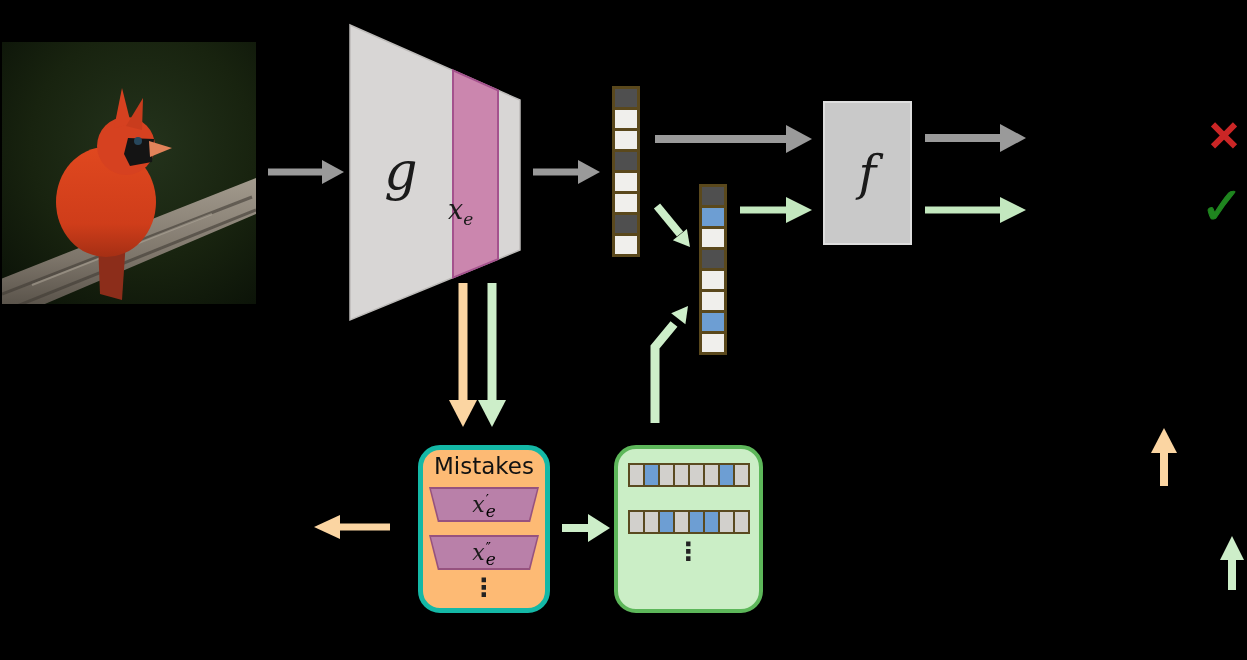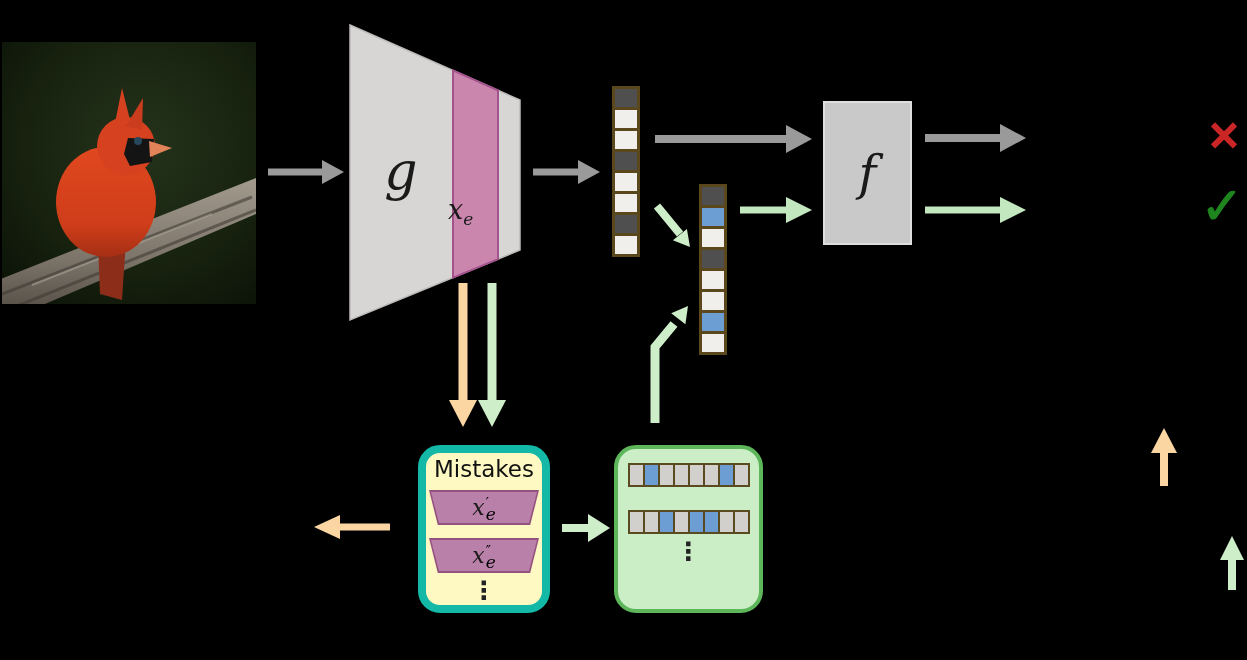--- a/index.html
+++ b/index.html
@@ -41,22 +41,22 @@
 
   
   #wrong-mark{left:1200px;top:112px;width:48px;height:48px;line-height:48px;text-align:center;
               color:#cb2626;font-size:40px;font-weight:900;-webkit-text-stroke:2px #cb2626;}
   #correct-mark{left:1194px;top:178px;width:56px;height:56px;line-height:56px;text-align:center;
               color:#1f851f;font-size:52px;font-weight:bold;-webkit-text-stroke:1px #1f851f;}
 
   
   .round-box{box-sizing:border-box;border-radius:22px;display:flex;flex-direction:column;
              align-items:center;}
-  #mistakes-box{left:418px;top:445px;width:132px;height:168px;background:#fef9c3;
-                border:8px solid #14b8a6;}
+  #mistakes-box{left:418px;top:445px;width:132px;height:168px;background:#fdba74;
+                border:5px solid #14b8a6;}
   #interventions-box{left:614px;top:445px;width:149px;height:168px;background:#cbeec6;
                      border:4px solid #5db75a;}
   .box-title{color:#111;font-size:23px;margin-top:3px;white-space:nowrap;}
   #interventions-box .box-title{font-size:21px;margin-top:5px;}
 
   .trap-outer{position:relative;width:110px;height:35px;margin-top:8px;background:#96527f;
               clip-path:polygon(0 0,100% 0,92% 100%,8% 100%);}
   .trap-outer + .trap-outer{margin-top:13px;}
   .trap-inner{position:absolute;left:2px;top:2px;right:2px;bottom:2px;background:#b980a9;
               clip-path:polygon(0 0,100% 0,92.4% 100%,7.6% 100%);

